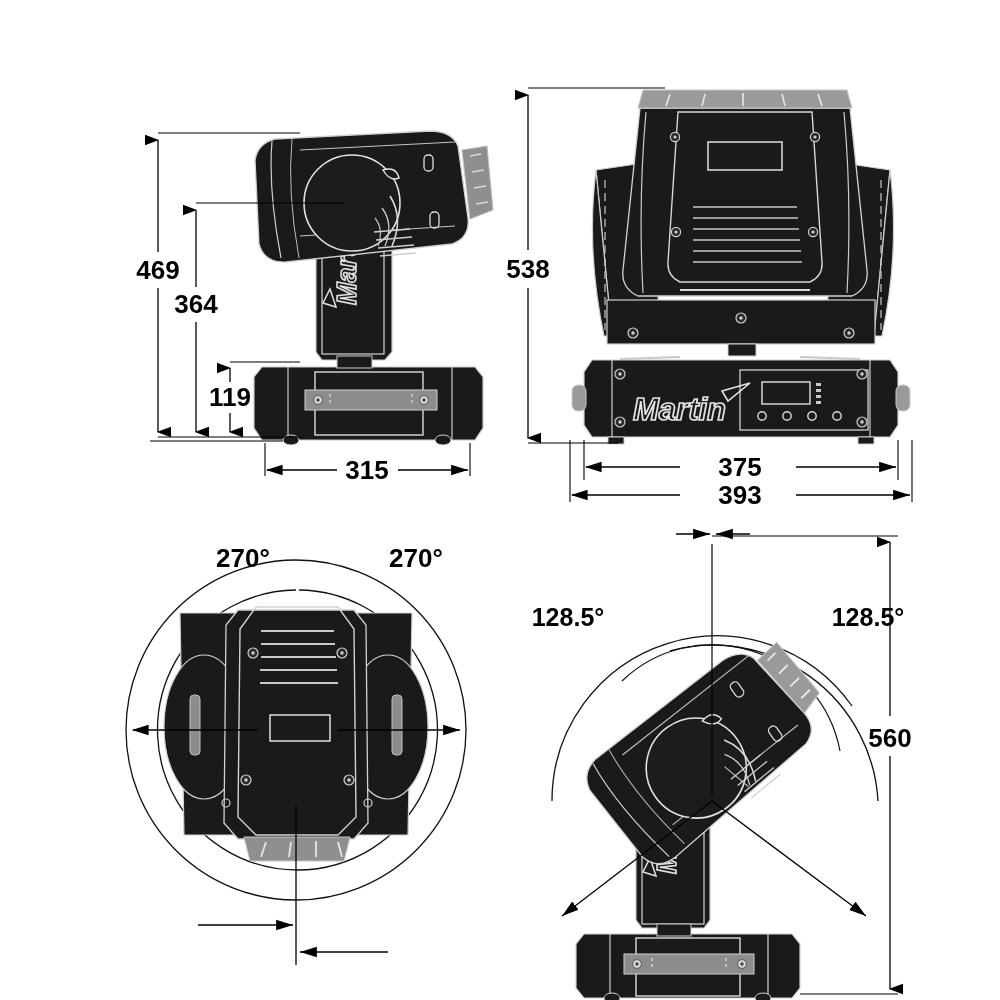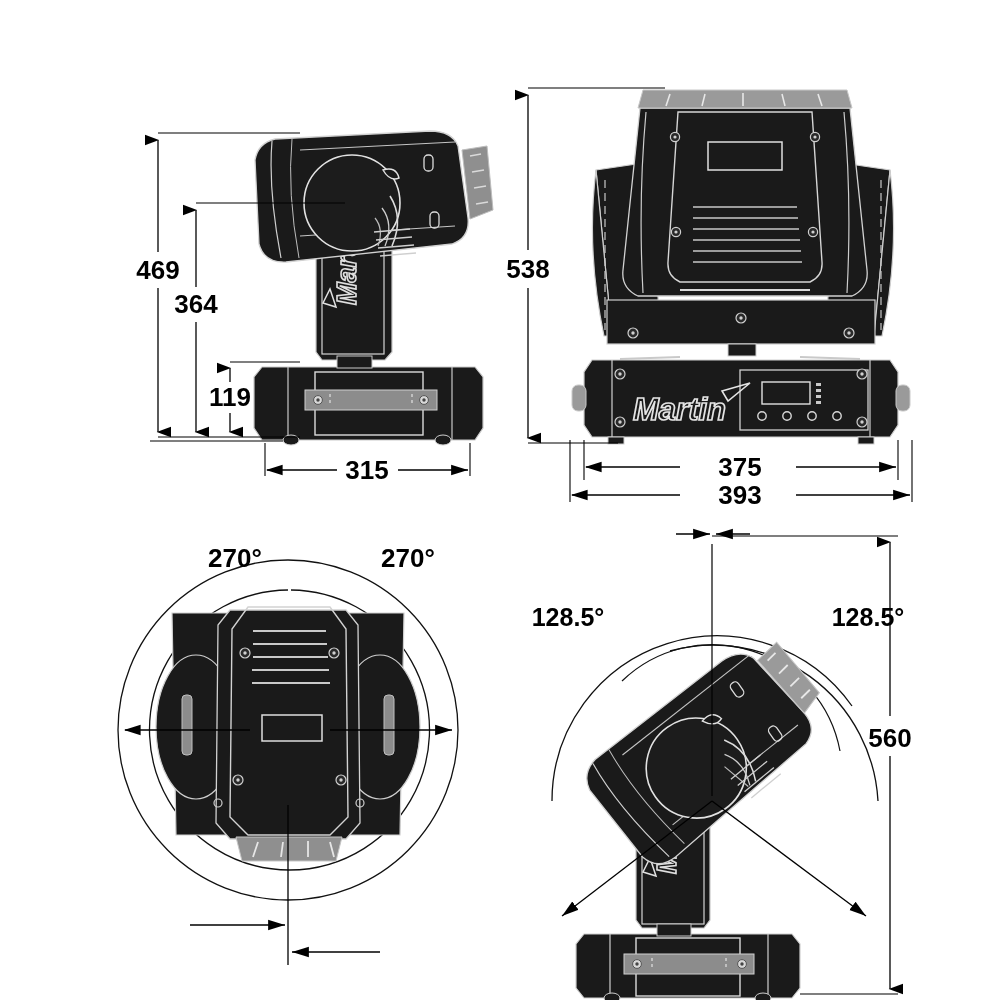--- a/index.html
+++ b/index.html
@@ -268,21 +268,21 @@
       <g>
         <path d="M70,440 L70,502" stroke="#000" stroke-width="1.1" fill="none"></path>
         <path d="M412,440 L412,502" stroke="#000" stroke-width="1.1" fill="none"></path>
         <path d="M72,495 L180,495" stroke="#000" stroke-width="1.3" fill="none" marker-start="url(#arrLeft)"></path>
         <path d="M296,495 L410,495" stroke="#000" stroke-width="1.3" fill="none" marker-end="url(#arrRight)"></path>
         <text class="dimtext" x="240" y="504" text-anchor="middle">393</text>
       </g>
     </svg>
   </div>
 
-  <div class="view" style="left:0px;top:505px;">
+  <div class="view" style="left:8px;top:505px;">
     <svg width="500" height="495" viewBox="0 0 500 495">
 
       <g>
         <circle cx="288" cy="225" r="170" fill="none" stroke="#111" stroke-width="1.3"></circle>
         <path d="M288,85 A140,140 0 1,0 291,85" fill="none" stroke="#111" stroke-width="1.3"></path>
       </g>
 
       <g>
 
         <path d="M172,108 L228,108 L232,330 L176,330 Z" fill="#1a1a1a" stroke="#cfcfcf" stroke-width="1.2"></path>

